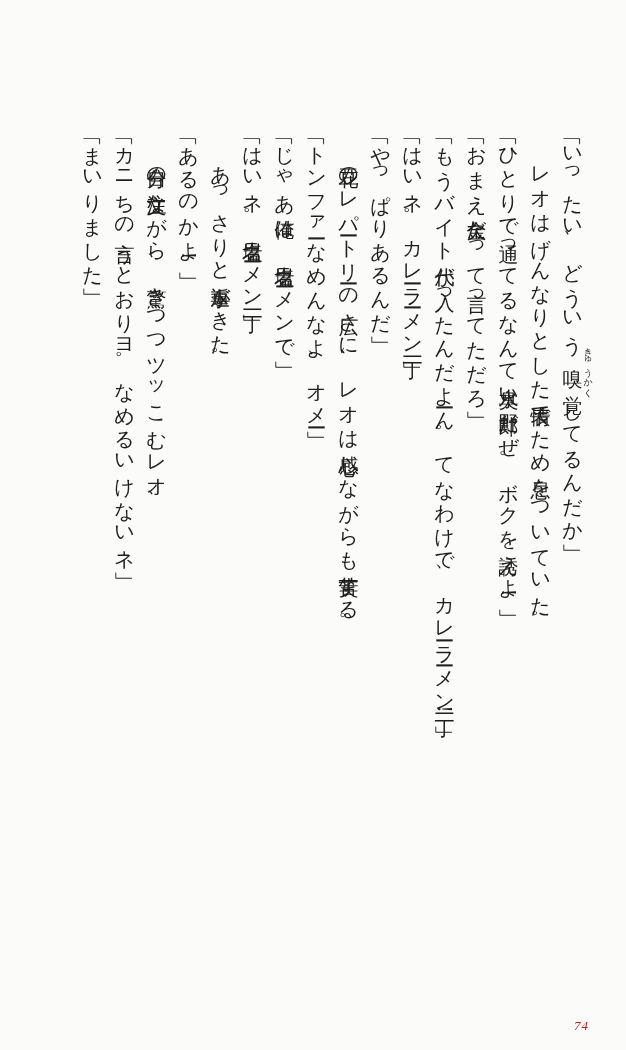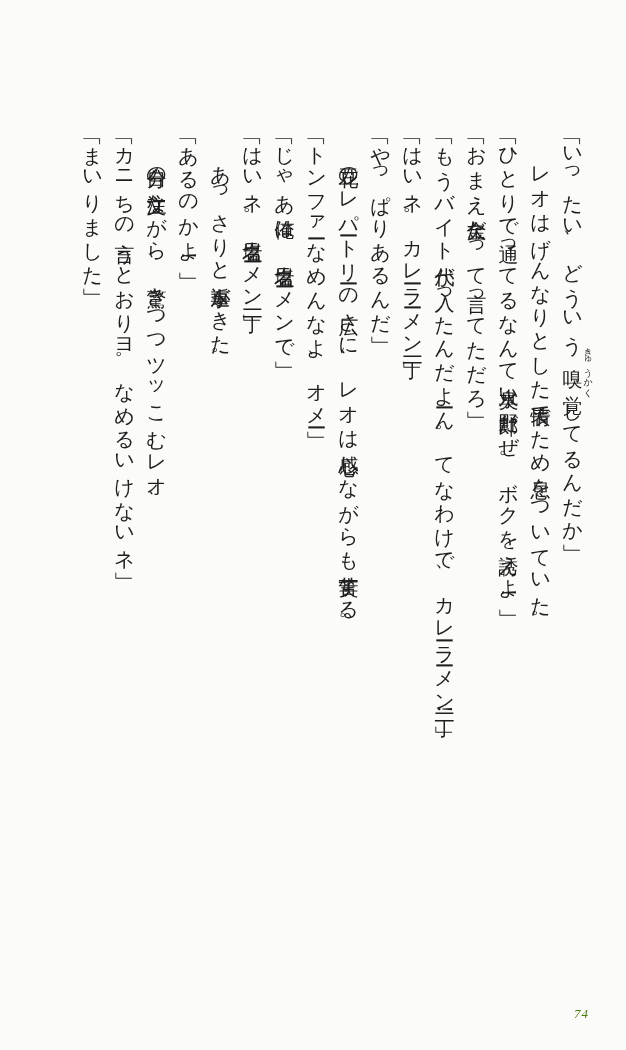--- a/index.html
+++ b/index.html
@@ -39,25 +39,25 @@
     ruby-position: over;
   }
   ruby rt {
     font-size: 9px;
     letter-spacing: 0;
     color: #2a2a2a;
   }
   .page-number {
     position: absolute;
     right: 37px;
-    bottom: 28px;
+    bottom: 16px;
     font-style: italic;
     font-size: 13px;
     letter-spacing: 1px;
-    color: #4d7c0f;
+    color: #b91c1c;
   }
 </style>
 </head>
 <body>
 
 <div class="page">
 
   <div class="text-block">
 
     <p><span>「いったい、どういう</span><ruby><span>嗅覚</span><rt>きゅうかく</rt></ruby><span>してるんだか」</span></p>

